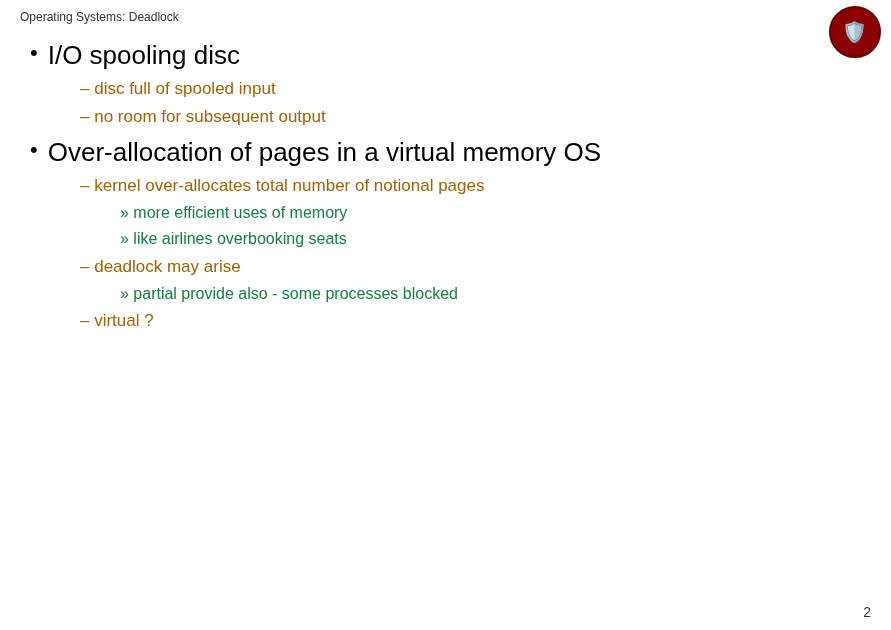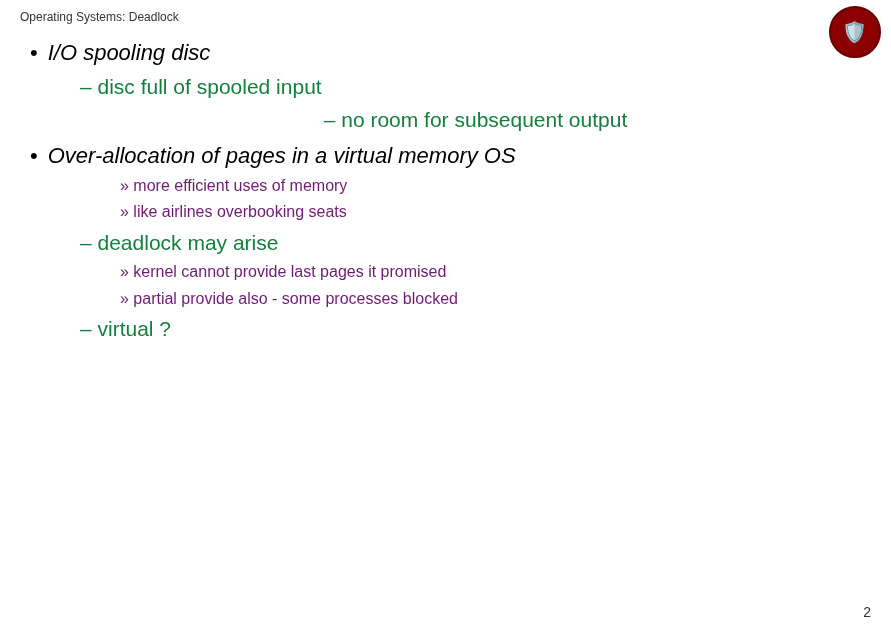--- a/index.html
+++ b/index.html
@@ -81,50 +81,49 @@
       align-items: flex-start;
     }
 
     .bullet-l1 .bullet-marker {
       margin-right: 10px;
       font-size: 22px;
       line-height: 1.3;
     }
 
     .bullet-l1 .bullet-text {
-      font-size: 22px;
+      font-size: 26px;
       line-height: 1.3;
-      font-style: italic;
     }
 
     .bullet-l2 {
-      font-size: 21px;
-      color: #15803d;
+      font-size: 17px;
+      color: #a16207;
       margin-bottom: 3px;
       padding-left: 50px;
       line-height: 1.4;
     }
 
     .bullet-l3 {
       font-size: 16px;
-      color: #701a75;
+      color: #15803d;
       margin-bottom: 3px;
       padding-left: 90px;
       line-height: 1.4;
     }
 
     .page-number {
       position: absolute;
       bottom: 10px;
       right: 20px;
       font-size: 14px;
       color: #333333;
     }
 
-    .mb-8 { margin-bottom: 8px; text-align: center; }
+    .mb-8 { margin-bottom: 8px; }
     .mb-4 { margin-bottom: 4px; }
   </style>
 </head>
 <body>
 
 <div class="slide-container">
 
   <div class="header">
     <span>Operating Systems: Deadlock</span>
   </div>
@@ -153,37 +152,37 @@
     </div>
 
     <div class="bullet-l1 mb-4">
       <span class="bullet-marker">•</span>
       <span class="bullet-text">Over-allocation of pages in a virtual memory OS</span>
     </div>
 
 
 
 
+    <div class="bullet-l2 mb-4">
+      <span>– kernel over-allocates total number of notional pages</span>
+    </div>
 
     <div class="bullet-l3 mb-4">
       <span>» more efficient uses of memory</span>
     </div>
 
     <div class="bullet-l3 mb-4">
       <span>» like airlines overbooking seats</span>
     </div>
 
     <div class="bullet-l2 mb-4">
       <span>– deadlock may arise</span>
     </div>
 
 
-    <div class="bullet-l3 mb-4">
-      <span>» kernel cannot provide last pages it promised</span>
-    </div>
 
     <div class="bullet-l3 mb-4">
       <span>» partial provide also - some processes blocked</span>
     </div>
 
     <div class="bullet-l2 mb-4">
       <span>– virtual ?</span>
     </div>
 
   </div>

